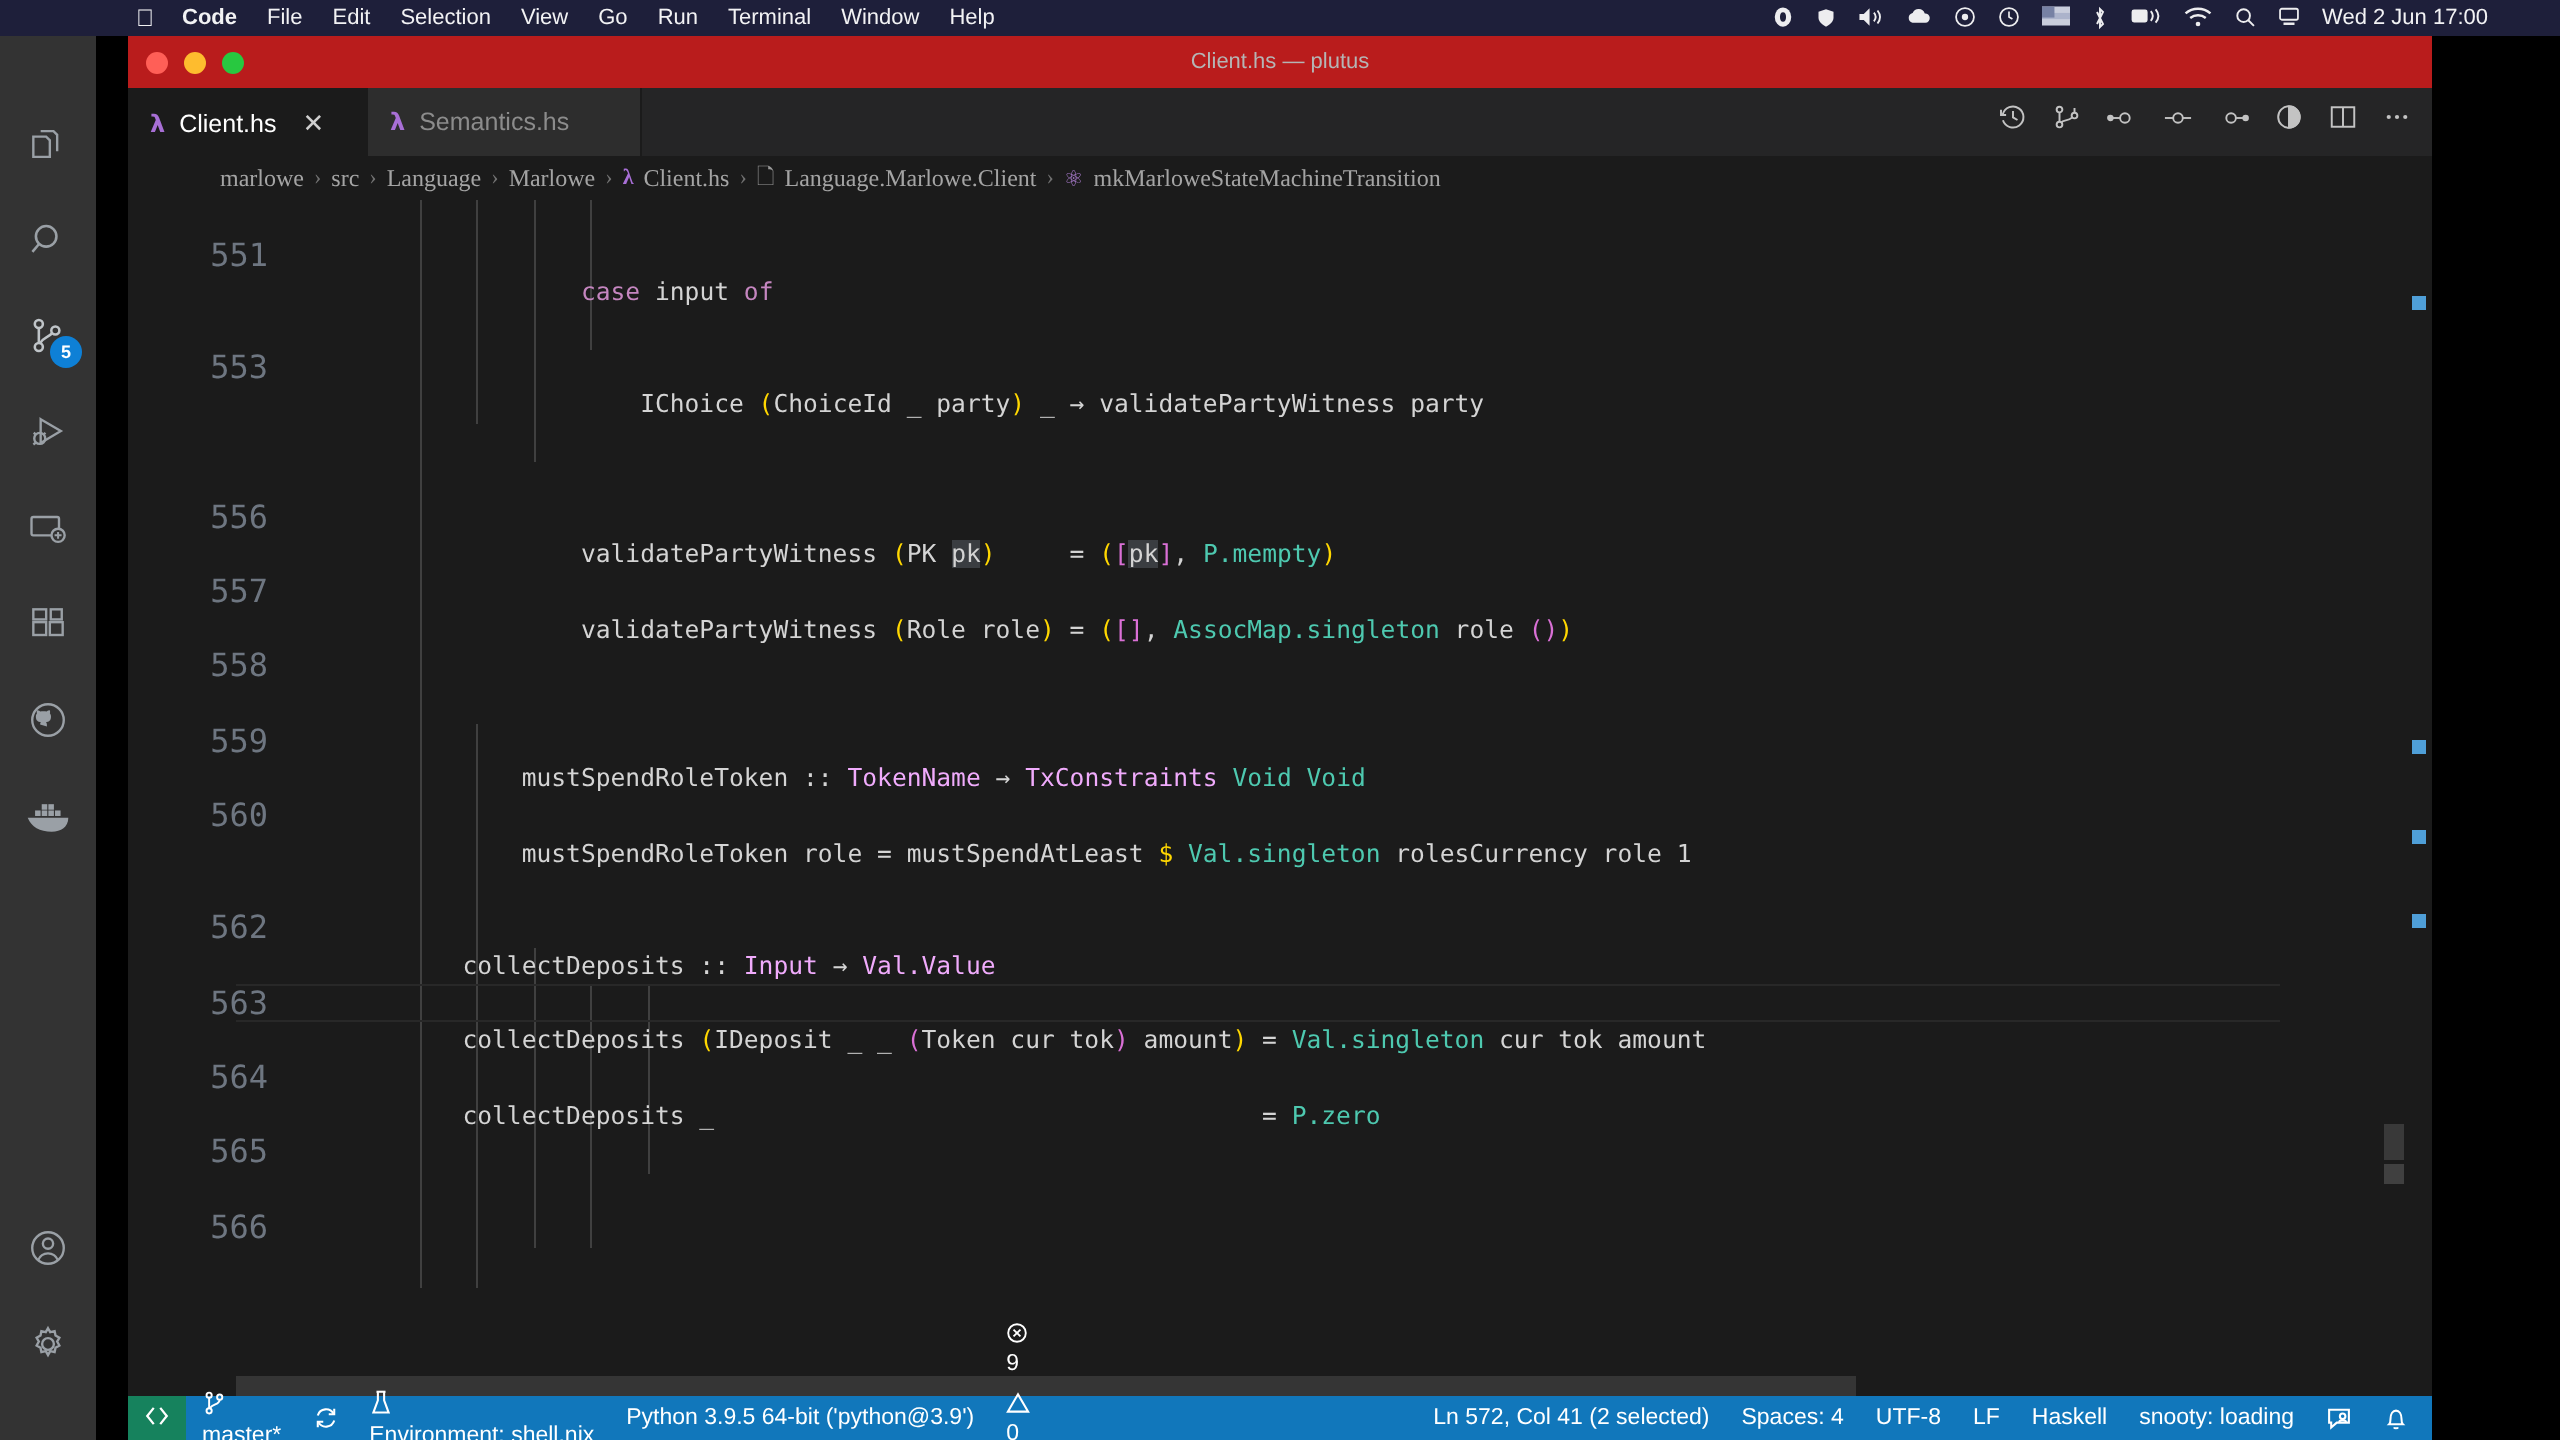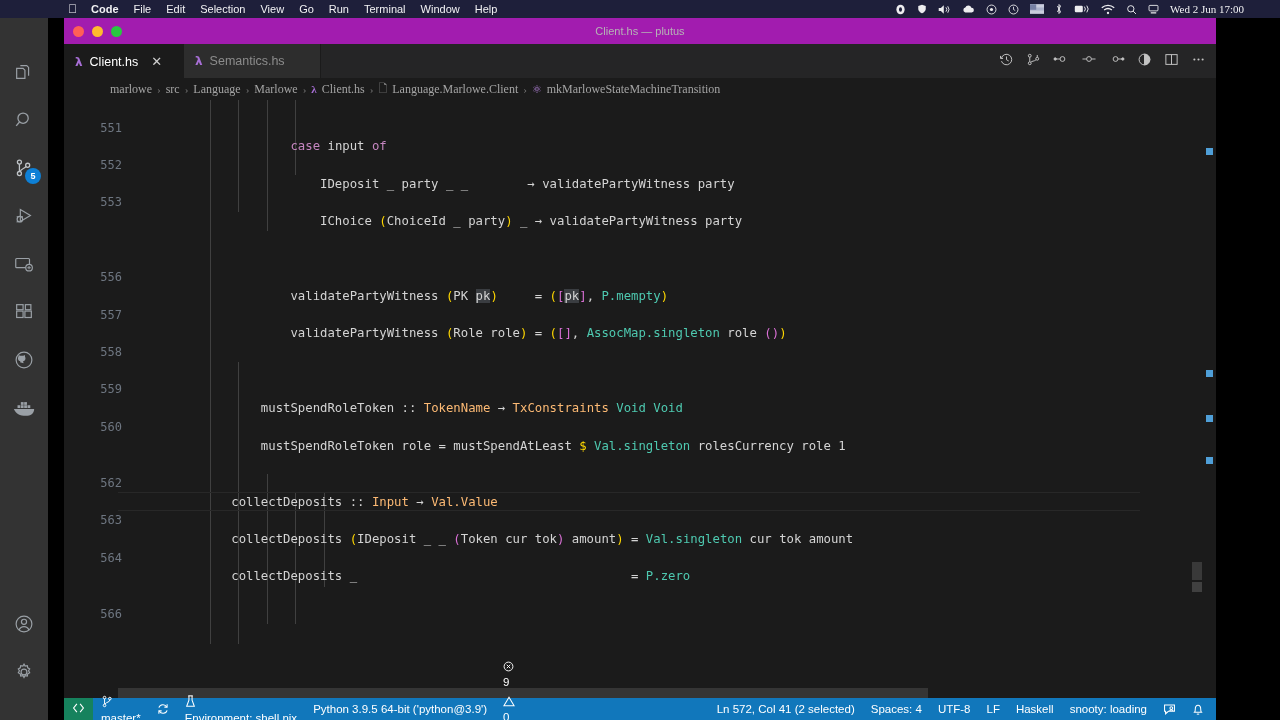--- a/index.html
+++ b/index.html
@@ -15,32 +15,32 @@
   .macbar {
     position: absolute; left: 0; top: 0; width: 1280px; height: 18px;
     background: #1e1f3a;
     display: flex; align-items: center;
     font-size: 11px; color: #f2f2f4;
     padding: 0 8px;
   }
   .macbar .apple { margin: 0 14px 0 60px; font-size: 12px; line-height: 1; }
   .macbar .mitem { margin-right: 15px; white-space: nowrap; }
   .macbar .mitem.bold { font-weight: bold; }
-  .macbar .right { margin-left: auto; display: flex; align-items: center; gap: 11px; padding-right: 28px; font-family: Liberation Serif, serif; }
+  .macbar .right { margin-left: auto; display: flex; align-items: flex-start; gap: 11px; padding-right: 28px; }
   .macbar .right .ic { opacity: .92; display:flex; align-items:center; }
   .macbar .clock { font-size: 11px; white-space: nowrap; }
 
   
   .window {
     position: absolute; left: 64px; top: 18px; width: 1152px; height: 702px;
     background: #1b1b1b; overflow: hidden;
   }
   
   .titlebar {
-    position: relative; height: 26px; background: #a21caf;
+    position: relative; height: 26px; background: #b91c1c;
     display: flex; align-items: center; justify-content: center;
   }
   .traffic { position: absolute; left: 9px; top: 8px; display: flex; gap: 8px; }
   .dot { width: 11px; height: 11px; border-radius: 50%; }
   .dot.r { background: #ff5f57; } .dot.y { background: #febc2e; } .dot.g { background: #28c840; }
   .title-text { font-size: 11px; color: #b5b5b5; }
 
   
   .tabbar { height: 34px; background: #252526; display: flex; align-items: stretch; position: relative; }
   .tab {
@@ -93,32 +93,32 @@
     position: relative; height: calc(702px - 26px - 34px - 22px - 22px);
     background: #1b1b1b; overflow: hidden;
   }
   .code-area {
     position: absolute; left: 0; top: 0; right: 0; bottom: 0;
     font-family: "DejaVu Sans Mono", monospace;
     font-size: 12.3px; line-height: 18.7px;
   }
   .line { position: relative; height: 18.7px; white-space: pre; }
   .gutter {
-    position: absolute; left: 4px; width: 54px; text-align: right;
-    color: #6e7681; font-size: 12px;
+    position: absolute; left: 16px; width: 54px; text-align: right;
+    color: #6e7681; font-size: 16px;
   }
   .code {
     position: absolute; left: 108px; right: 0; color: #d4d4d4;
   }
 
   
   .kw   { color: #c586c0; }
   .kw2  { color: #569cd6; }
   .type { color: #4ec9b0; }
-  .typ2 { color: #fdba74; }
+  .typ2 { color: #f0abfc; }
   .par  { color: #ffd700; }
   .par2 { color: #da70d6; }
   .mod  { color: #4ec9b0; }
   .txt  { color: #d4d4d4; }
   .occ  { background: #3a3d41; }
 
   .indent-guides { position: absolute; left: 0; top: 0; right: 0; bottom: 0; pointer-events: none; }
   .ig { position: absolute; width: 1px; background: #404040; }
 
   .cur-line-border {
@@ -485,24 +485,20 @@
 
       <div class="cur-line-border" style="top:392px;"></div>
 
       <div class="code-area">
 
         <div class="line" style="top:0px">
           <span class="gutter">551</span>
           <span class="code"><span class="txt">                </span><span class="kw">case</span><span class="txt"> input </span><span class="kw">of</span></span>
         </div>
 
-        <div class="line" style="top:18.7px">
-          <span class="gutter">552</span>
-          <span class="code"><span class="txt">                    IDeposit _ party _ _        → validatePartyWitness party</span></span>
-        </div>
 
         <div class="line" style="top:37.4px">
           <span class="gutter">553</span>
           <span class="code"><span class="txt">                    IChoice </span><span class="par">(</span><span class="txt">ChoiceId _ party</span><span class="par">)</span><span class="txt"> _ → validatePartyWitness party</span></span>
         </div>
 
 
 
         <div class="line" style="top:93.5px">
           <span class="gutter">556</span>
@@ -538,20 +534,24 @@
         <div class="line" style="top:224.4px">
           <span class="gutter">563</span>
           <span class="code"><span class="txt">        collectDeposits </span><span class="par">(</span><span class="txt">IDeposit _ _ </span><span class="par2">(</span><span class="txt">Token cur tok</span><span class="par2">)</span><span class="txt"> amount</span><span class="par">)</span><span class="txt"> = </span><span class="mod">Val.singleton</span><span class="txt"> cur tok amount</span></span>
         </div>
 
         <div class="line" style="top:243.1px">
           <span class="gutter">564</span>
           <span class="code"><span class="txt">        collectDeposits _                                     = </span><span class="mod">P.zero</span></span>
         </div>
 
+        <div class="line" style="top:261.8px">
+          <span class="gutter">565</span>
+          <span class="code"></span>
+        </div>
 
         <div class="line" style="top:280.5px">
           <span class="gutter">566</span>
           
         </div>
 
       </div>
 
       <div class="hscroll"></div>
 

